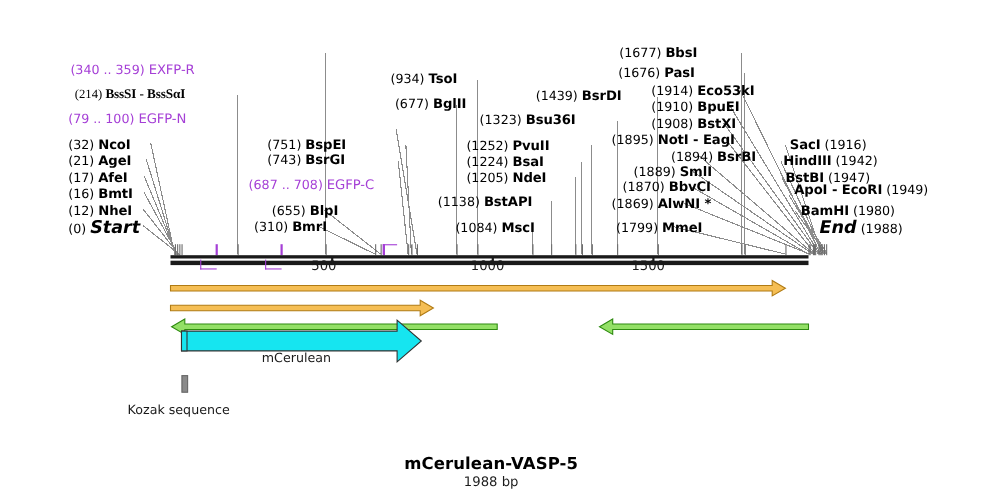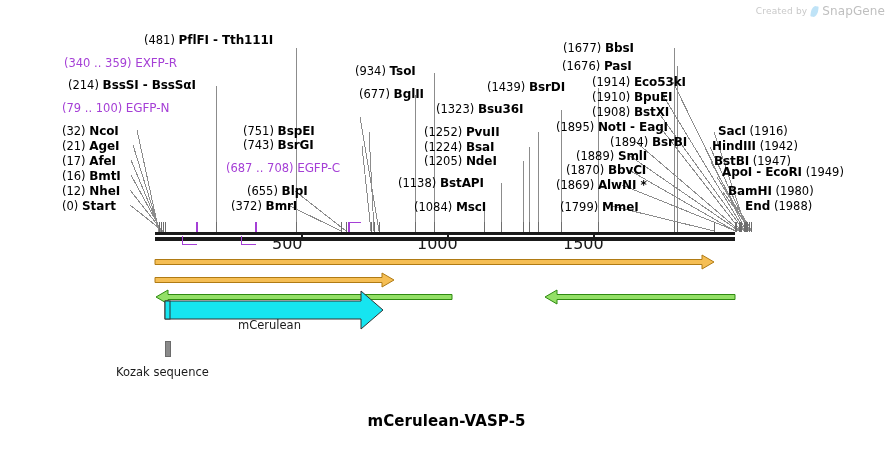--- a/index.html
+++ b/index.html
@@ -64,21 +64,22 @@
     letter-spacing: -0.1px;
   }
   .lbl.right { text-align: left; }
   .lbl.purple, .lbl.purple .pos, .lbl.purple .enz {
     color: #a53fd6;
     font-weight: 400;
   }
   .lbl.purple .enz { font-weight: 400; font-size: 12px; }
   .lbl .term {
     font-weight: bold;
-    font-size: 12px;
+    font-style: italic;
+    font-size: 16px;
   }
 
   
   .backbone-top {
     position: absolute;
     background: #1a1a1a;
   }
   .ruler-line {
     position: absolute;
     background: #1a1a1a;
@@ -90,22 +91,23 @@
   }
   .tick.purple { background: #a53fd6; width: 1.5px; }
   .ruler-tick {
     position: absolute;
     width: 2px;
     height: 8px;
     background: #1a1a1a;
   }
   .ruler-num {
     position: absolute;
-    font-size: 16px;
+    font-size: 12px;
     color: #1a1a1a;
+    margin-left: 11px;
   }
 
   
   .pbracket {
     position: absolute;
     border-left: 1.5px solid #a53fd6;
     border-bottom: 1.5px solid #a53fd6;
   }
   .pbracket.up {
     border-left: 1.5px solid #a53fd6;
@@ -144,25 +146,20 @@
     text-align: center;
     font-size: 12px;
     color: #1a1a1a;
   }
 </style>
 </head>
 <body>
 
 <div id="map">
 
-  <div class="credit">
-    <span>Created by</span>
-    <span class="leaf"></span>
-    <span class="brand">SnapGene</span>
-  </div>
 
   <svg width="893" height="454" style="position:absolute;left:0;top:0;">
     <g stroke="#8c8c8c" stroke-width="1" fill="none" shape-rendering="crispEdges">
 
       <line x1="130" y1="205" x2="164" y2="232"></line>
       <line x1="130" y1="190" x2="163" y2="232"></line>
       <line x1="131" y1="175" x2="162" y2="232"></line>
       <line x1="131" y1="160" x2="161" y2="232"></line>
       <line x1="133" y1="145" x2="160" y2="232"></line>
       <line x1="137" y1="130" x2="159" y2="232"></line>
@@ -250,35 +247,31 @@
     <span class="enz">AgeI</span>
   </div>
   <div class="lbl" style="left:62px; top:125px;">
     <span class="pos">(32)</span>
     <span class="enz">NcoI</span>
   </div>
   <div class="lbl purple" style="left:62px; top:102px;">
     <span class="pos">(79 .. 100)</span>
     <span class="enz">EGFP-N</span>
   </div>
-  <div class="lbl" style="left:68px; top:79px;">
+  <div class="lbl" style="left:68px; top:79px;font-family:Liberation Serif, serif;">
     <span class="pos">(214)</span>
     <span class="enz">BssSI - BssSαI</span>
   </div>
   <div class="lbl purple" style="left:64px; top:57px;">
     <span class="pos">(340 .. 359)</span>
     <span class="enz">EXFP-R</span>
   </div>
-  <div class="lbl" style="left:144px; top:34px;">
-    <span class="pos">(481)</span>
-    <span class="enz">PflFI - Tth111I</span>
-  </div>
 
   <div class="lbl" style="left:231px; top:200px;">
-    <span class="pos">(372)</span>
+    <span class="pos">(310)</span>
     <span class="enz">BmrI</span>
   </div>
   <div class="lbl" style="left:247px; top:185px;">
     <span class="pos">(655)</span>
     <span class="enz">BlpI</span>
   </div>
   <div class="lbl purple" style="left:226px; top:162px;">
     <span class="pos">(687 .. 708)</span>
     <span class="enz">EGFP-C</span>
   </div>
@@ -477,14 +470,15 @@
       <rect x="165" y="49" width="5" height="18" fill="#16E5F0" stroke="#333333" stroke-width="1"></rect>
     </g>
   </svg>
 
   <div class="feat-label" style="left:238px; top:318px;">mCerulean</div>
 
   <div class="kozak-mark" style="left:165px; top:341px;"></div>
   <div class="feat-label" style="left:116px; top:365px;">Kozak sequence</div>
 
   <div class="title" style="top:412px;">mCerulean-VASP-5</div>
+  <div class="subtitle" style="top:431px;">1988 bp</div>
 
 </div>
 
 </body></html>

